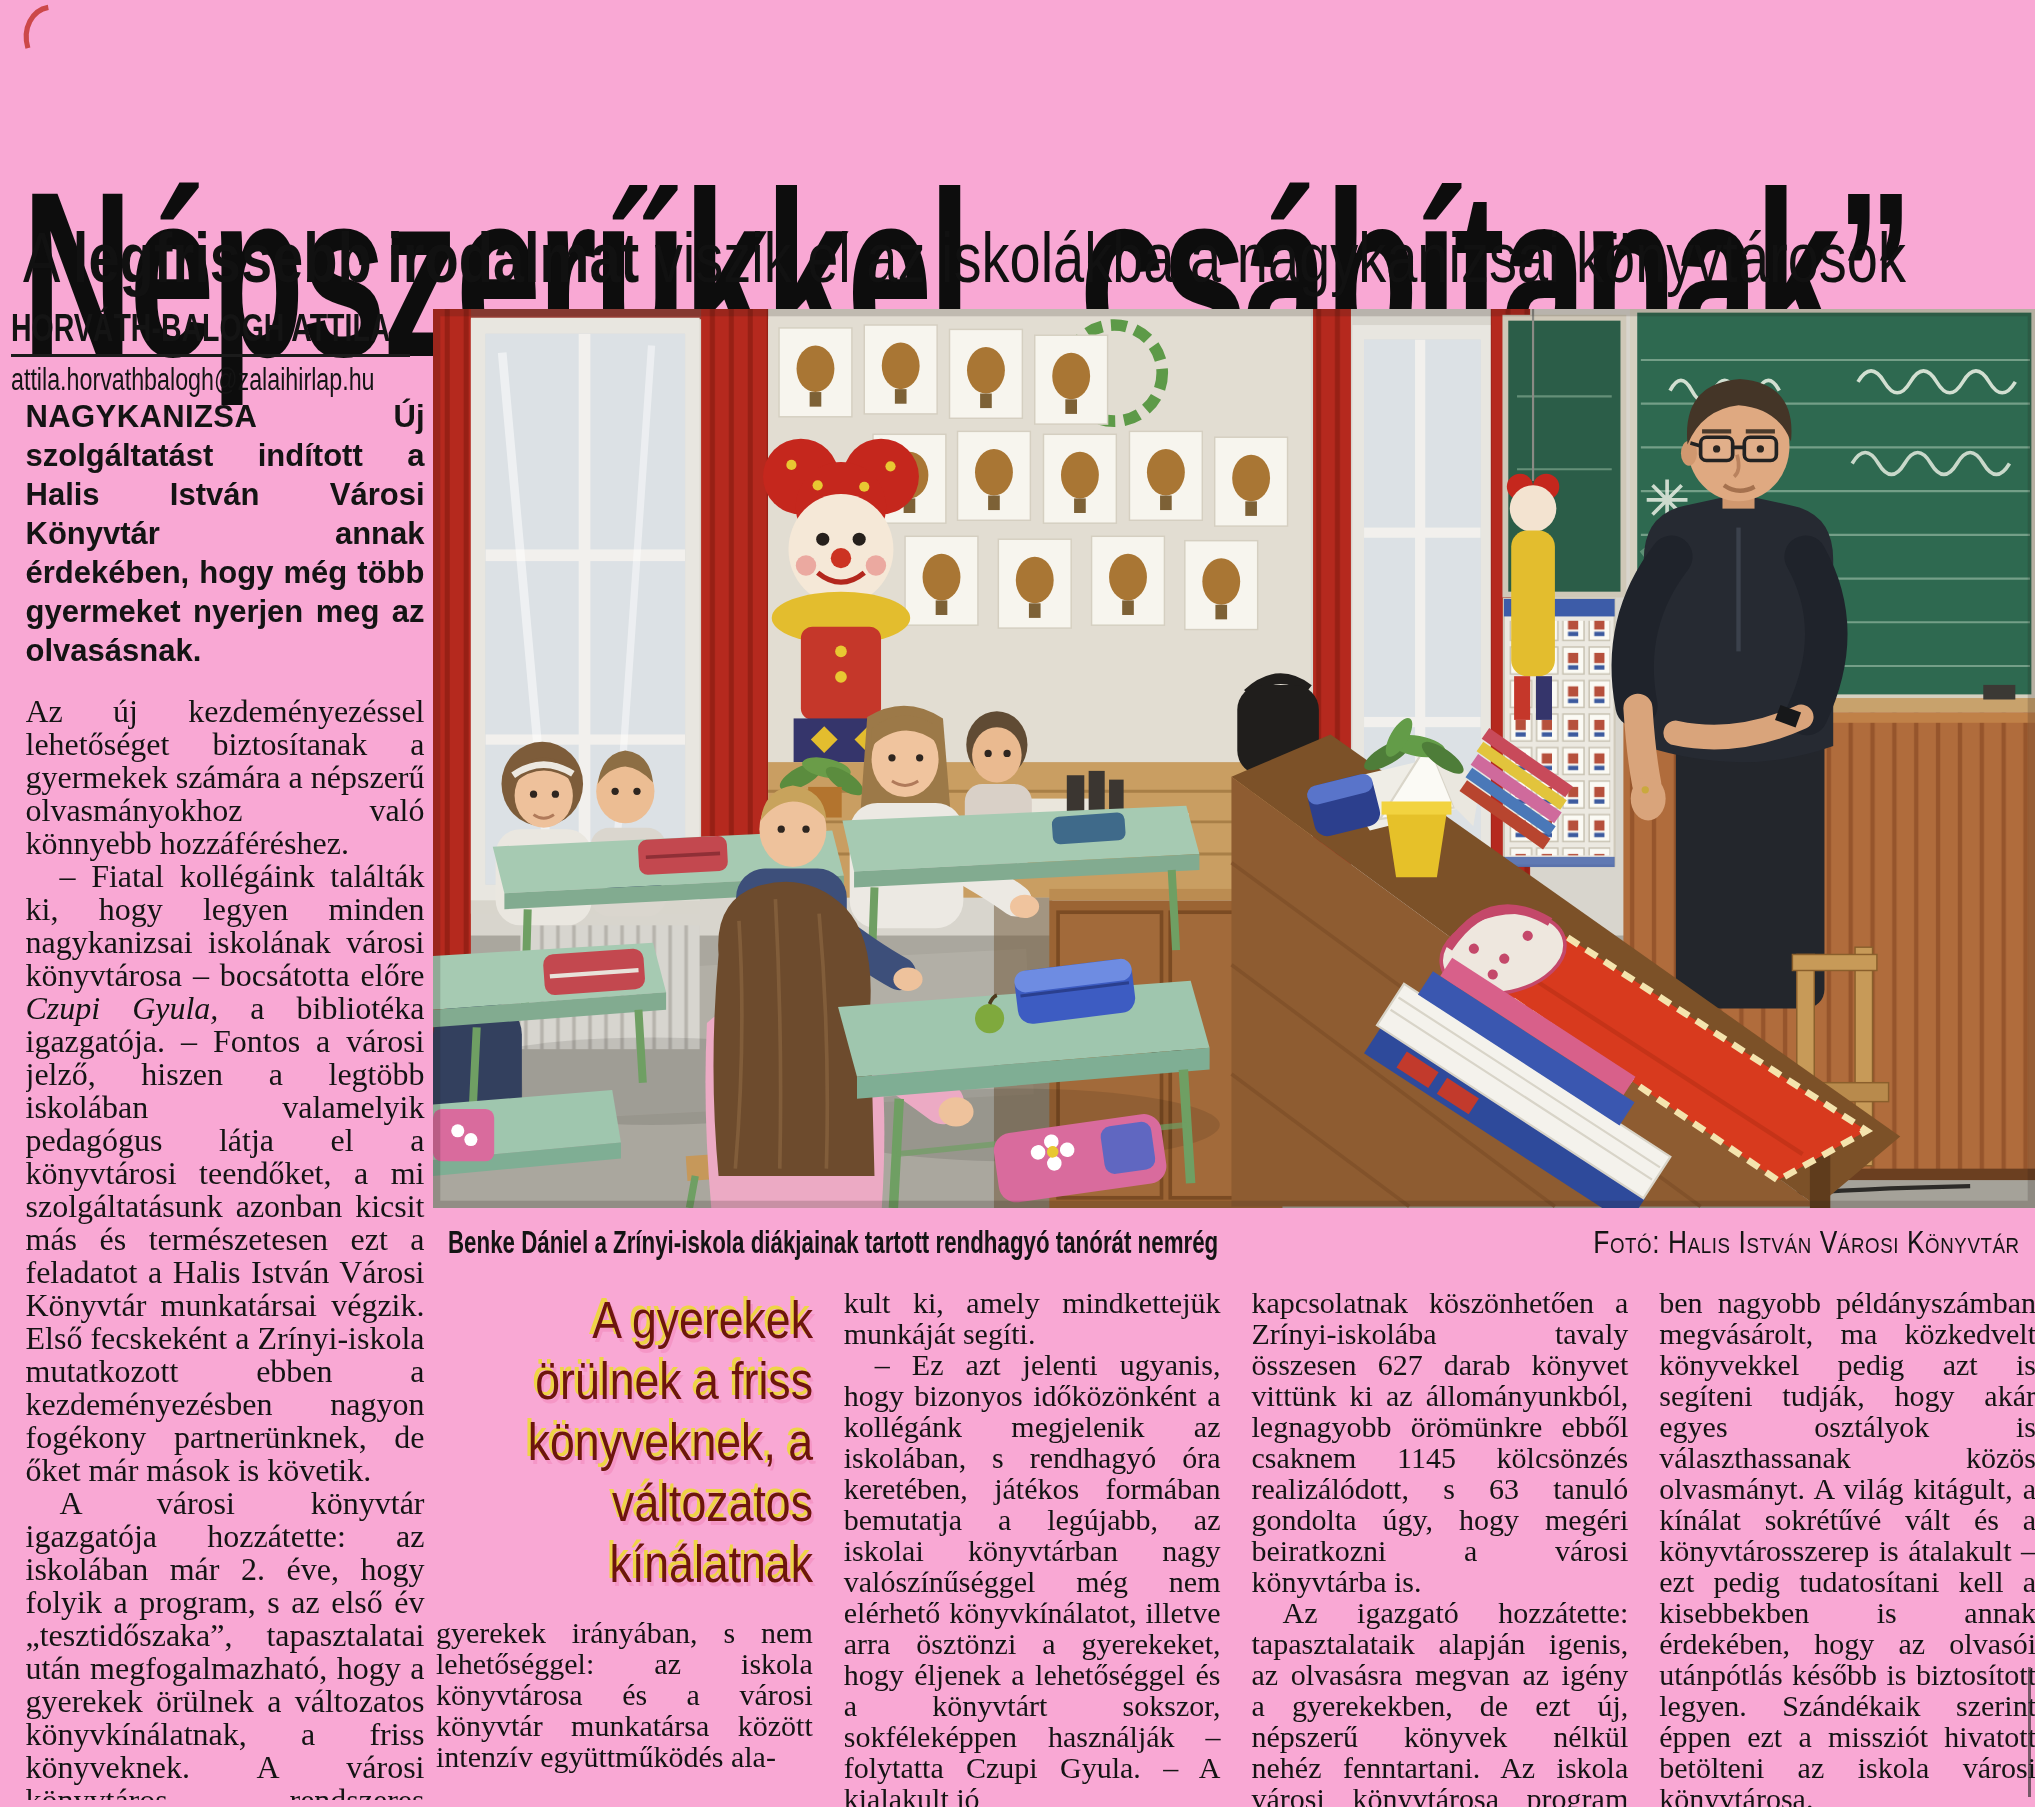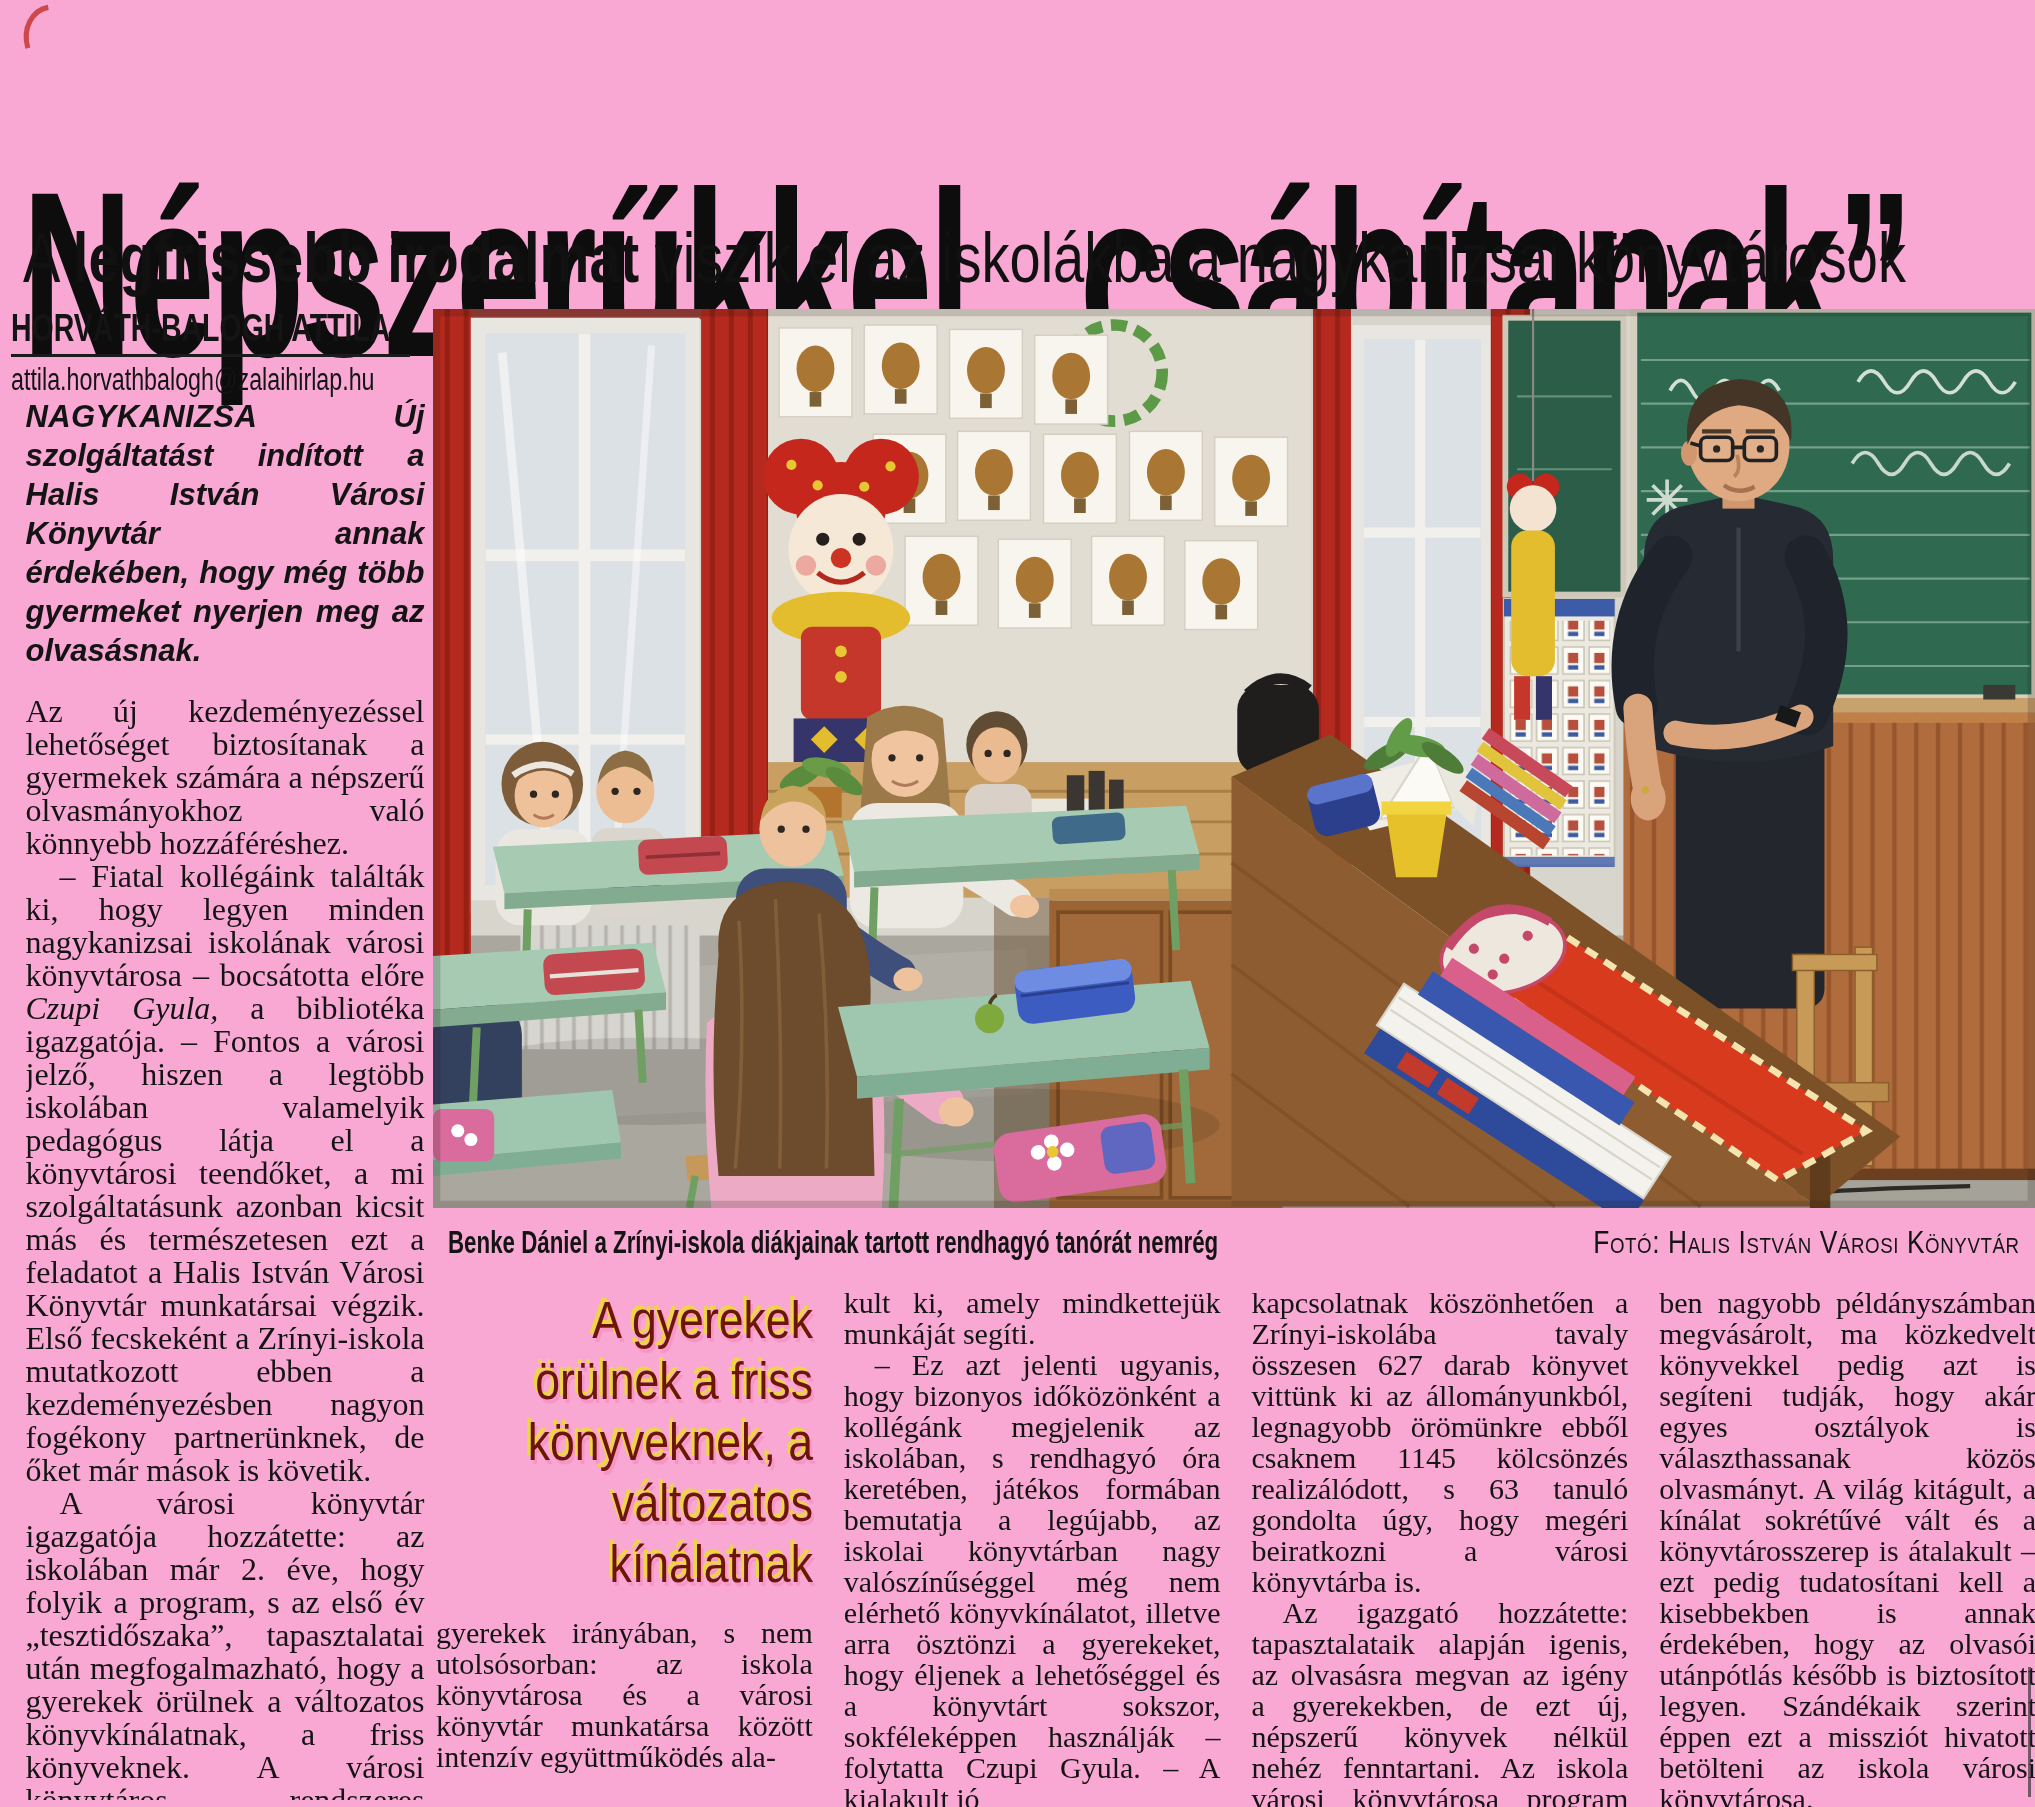--- a/index.html
+++ b/index.html
@@ -16,21 +16,21 @@
   
   .byline{position:absolute;left:11px;top:309px;width:399px;}
   .author{font-family:"Liberation Sans",sans-serif;font-weight:700;font-size:38px;line-height:1;
     white-space:nowrap;transform:scaleX(.75);transform-origin:0 0;}
   .byline-rule{border-bottom:3.6px solid #1b1b1b;margin-top:7.3px;}
   .email{font-family:"Liberation Sans",sans-serif;font-size:31px;line-height:1.1;margin-top:5.8px;
     white-space:nowrap;transform:scaleX(.75);transform-origin:0 0;}
   
   .left-col{position:absolute;left:25.5px;top:397px;width:399px;height:1403px;overflow:hidden;}
   .lead{font-family:"Liberation Sans",sans-serif;font-weight:700;font-size:31px;line-height:39px;
-    text-align:justify;margin:0 0 25px 0;font-style:italic;}
+    text-align:justify;margin:0 0 25px 0;}
   .lead .loc{letter-spacing:0.4px;}
   .body-p{font-size:32px;line-height:33px;text-align:justify;margin:0;}
   .ind{text-indent:34px;}
   
   .photo{position:absolute;left:433px;top:309px;width:1602px;height:899px;background:#cfccc5;}
   .photo svg{display:block;width:100%;height:100%;}
   
   .caption-row{position:absolute;left:433px;top:1224px;width:1602px;display:flex;
     justify-content:center;align-items:baseline;}
   .caption{font-family:"Liberation Sans",sans-serif;font-weight:700;font-size:31px;line-height:1.2;
@@ -434,21 +434,21 @@
   </div>
 
   <div class="caption-row">
     <div class="caption">Benke Dániel a Zrínyi-iskola diákjainak tartott rendhagyó tanórát nemrég</div>
     <div class="credit">Fotó: Halis István Városi Könyvtár</div>
   </div>
 
   <div class="bottom">
     <div class="bcol">
       <div class="pullquote">A gyerekek örülnek a friss könyveknek, a változatos kínálatnak</div>
-      <p class="bbody">gyerekek irányában, s nem utolsósorban: az iskola könyvtárosa és a városi könyvtár munkatársa között intenzív együttműködés ala-</p>
+      <p class="bbody">gyerekek irányában, s nem lehetőséggel: az iskola könyvtárosa és a városi könyvtár munkatársa között intenzív együttműködés ala-</p>
     </div>
     <div class="bcol">
       <p class="bbody">kult ki, amely mindkettejük munkáját segíti.</p>
       <p class="bbody ind2">– Ez azt jelenti ugyanis, hogy bizonyos időközönként a kollégánk megjelenik az iskolában, s rendhagyó óra keretében, játékos formában bemutatja a legújabb, az iskolai könyvtárban nagy valószínűséggel még nem elérhető könyvkínálatot, illetve arra ösztönzi a gyerekeket, hogy éljenek a lehetőséggel és a könyvtárt sokszor, sokféleképpen használják – folytatta Czupi Gyula. – A kialakult jó</p>
     </div>
     <div class="bcol">
       <p class="bbody">kapcsolatnak köszönhetően a Zrínyi-iskolába tavaly összesen 627 darab könyvet vittünk ki az állományunkból, legnagyobb örömünkre ebből csaknem 1145 kölcsönzés realizálódott, s 63 tanuló gondolta úgy, hogy megéri beiratkozni a városi könyvtárba is.</p>
       <p class="bbody ind2">Az igazgató hozzátette: tapasztalataik alapján igenis, az olvasásra megvan az igény a gyerekekben, de ezt új, népszerű könyvek nélkül nehéz fenntartani. Az iskola városi könyvtárosa program kereté-</p>
     </div>
     <div class="bcol">

